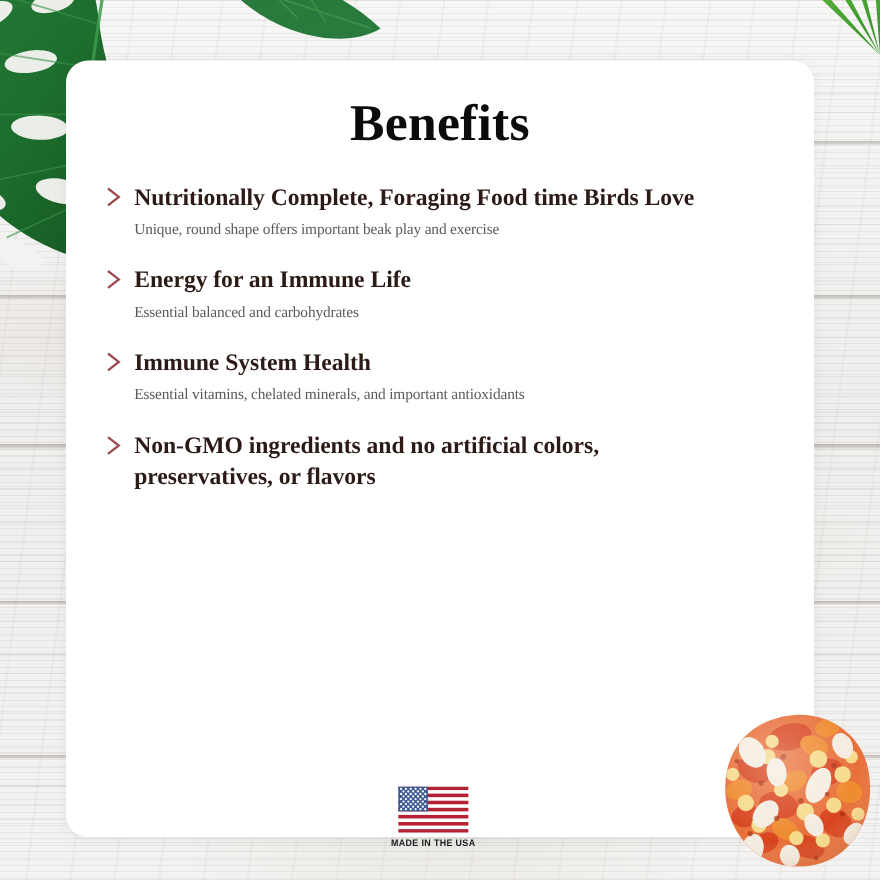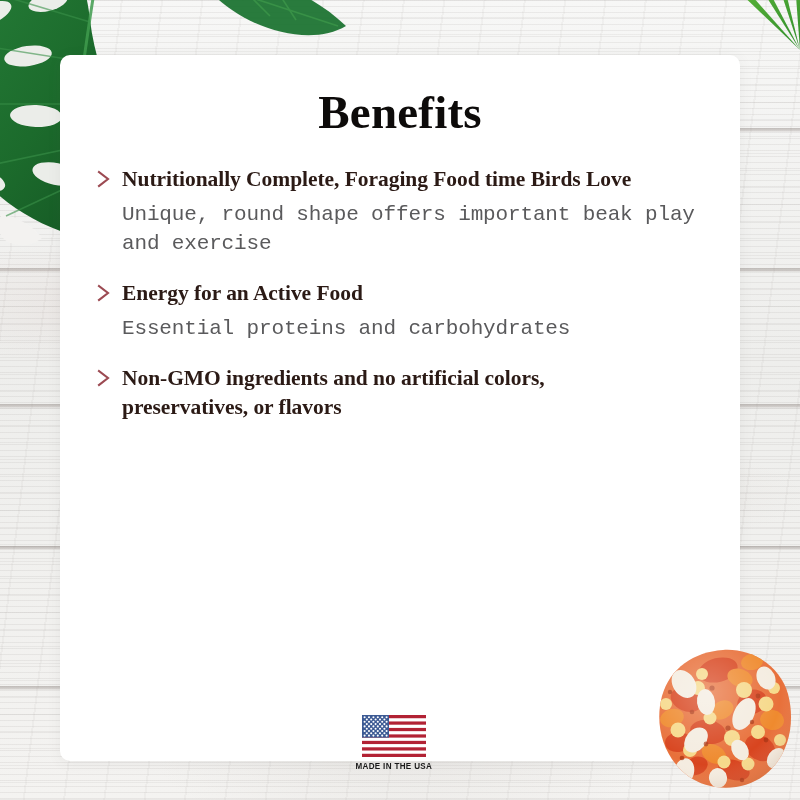--- a/index.html
+++ b/index.html
@@ -64,21 +64,21 @@
   #palm-right{ left:486px; top:-212px; }
   #palm-far-right{ left:690px; top:-70px; }
   #leaf-sprig{ left:196px; top:-30px; }
 
   
   #card{
     position:absolute;
     left:60px; top:55px;
     width:680px; height:706px;
     background:#fff;
-    border-radius:10px;
+    border-radius:20px;
     box-shadow:0 2px 14px rgba(90,85,80,.07);
   }
 
   #page-title{
     text-align:center;
     font-family:"Liberation Serif", serif;
     font-weight:bold;
     font-size:47px;
     letter-spacing:.2px;
     color:#0d0b0a;
@@ -110,22 +110,22 @@
 
   .benefit-title{
     font-family:"Liberation Serif", serif;
     font-weight:bold;
     font-size:21.5px;
     line-height:1.33;
     letter-spacing:-.05px;
     color:#2b1a15;
   }
   .benefit-desc{
-    font-family:Liberation Mono, monospace;
-    font-size:21px;
+    font-family:Liberation Serif, serif;
+    font-size:14px;
     line-height:1.4;
     color:#5a5a5c;
     margin-top:6px;
     letter-spacing:-.15px;
   }
 
   
   #usa-badge{
     position:absolute;
     left:0; right:12px;
@@ -327,25 +327,36 @@
         </span>
       </li>
 
       <li class="benefit-item">
         <span class="chevron-icon">
           <svg width="16" height="20" viewBox="0 0 16 20">
             <path d="M3 3 L12 10 L3 17" fill="none" stroke="#9c4a52" stroke-width="2.1" stroke-linecap="square" stroke-linejoin="miter"></path>
           </svg>
         </span>
         <span class="benefit-text">
-          <span class="benefit-title">Energy for an Active Food</span>
-          <div class="benefit-desc">Essential proteins and carbohydrates</div>
+          <span class="benefit-title">Energy for an Immune Life</span>
+          <div class="benefit-desc">Essential balanced and carbohydrates</div>
         </span>
       </li>
 
+      <li class="benefit-item">
+        <span class="chevron-icon">
+          <svg width="16" height="20" viewBox="0 0 16 20">
+            <path d="M3 3 L12 10 L3 17" fill="none" stroke="#9c4a52" stroke-width="2.1" stroke-linecap="square" stroke-linejoin="miter"></path>
+          </svg>
+        </span>
+        <span class="benefit-text">
+          <span class="benefit-title">Immune System Health</span>
+          <div class="benefit-desc">Essential vitamins, chelated minerals, and important antioxidants</div>
+        </span>
+      </li>
 
 
 
       <li class="benefit-item">
         <span class="chevron-icon">
           <svg width="16" height="20" viewBox="0 0 16 20">
             <path d="M3 3 L12 10 L3 17" fill="none" stroke="#9c4a52" stroke-width="2.1" stroke-linecap="square" stroke-linejoin="miter"></path>
           </svg>
         </span>
         <span class="benefit-text">

